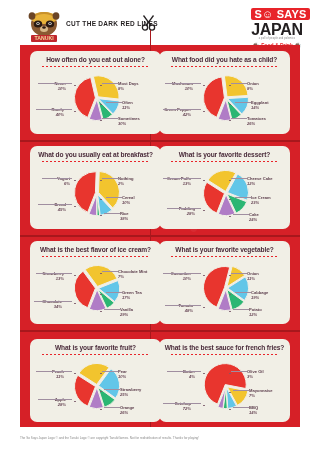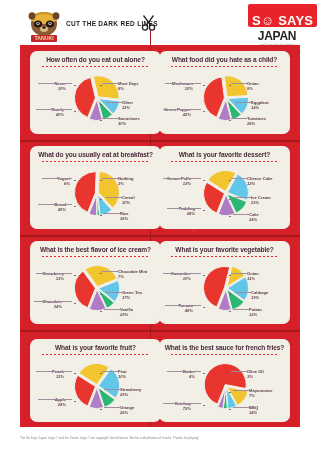--- a/index.html
+++ b/index.html
@@ -26,27 +26,27 @@
   }
   .scissors-icon {
     position:absolute; left:141px; top:14px; width:18px; height:18px;
   }
   .ssj-logo {
     position:absolute; right:7px; top:4px; width:72px; height:40px;
     text-align:center;
   }
   .ssj-top {
     background:#e8242a; color:#fff; display:inline-block;
-    padding:12px 4px 1px 4px; border-radius:2px;
-    font-size:13px; font-weight:bold; letter-spacing:.2px; line-height:10px;
+    padding:1px 4px 1px 4px; border-radius:2px;
+    font-size:11px; font-weight:bold; letter-spacing:.2px; line-height:10px;
     white-space:nowrap;
     margin-left:7px;
   }
   .ssj-japan {
-    font-size:12px; font-weight:bold; color:#231f20;
+    font-size:16px; font-weight:bold; color:#231f20;
     line-height:15px; letter-spacing:-.3px;
   }
   .ssj-tag {
     font-size:2.6px; color:#888; line-height:4px; letter-spacing:.1px;
   }
   .ssj-food {
     margin-top:1px; font-size:5px; font-weight:bold; color:#e8242a;
     line-height:7px; white-space:nowrap;
   }
   .cupglyph { color:#e8242a; font-size:6px; }

